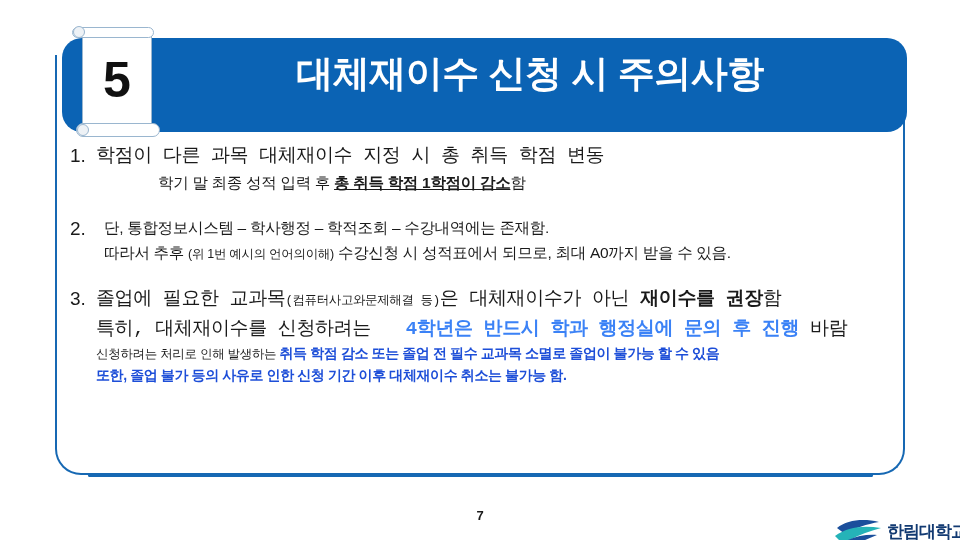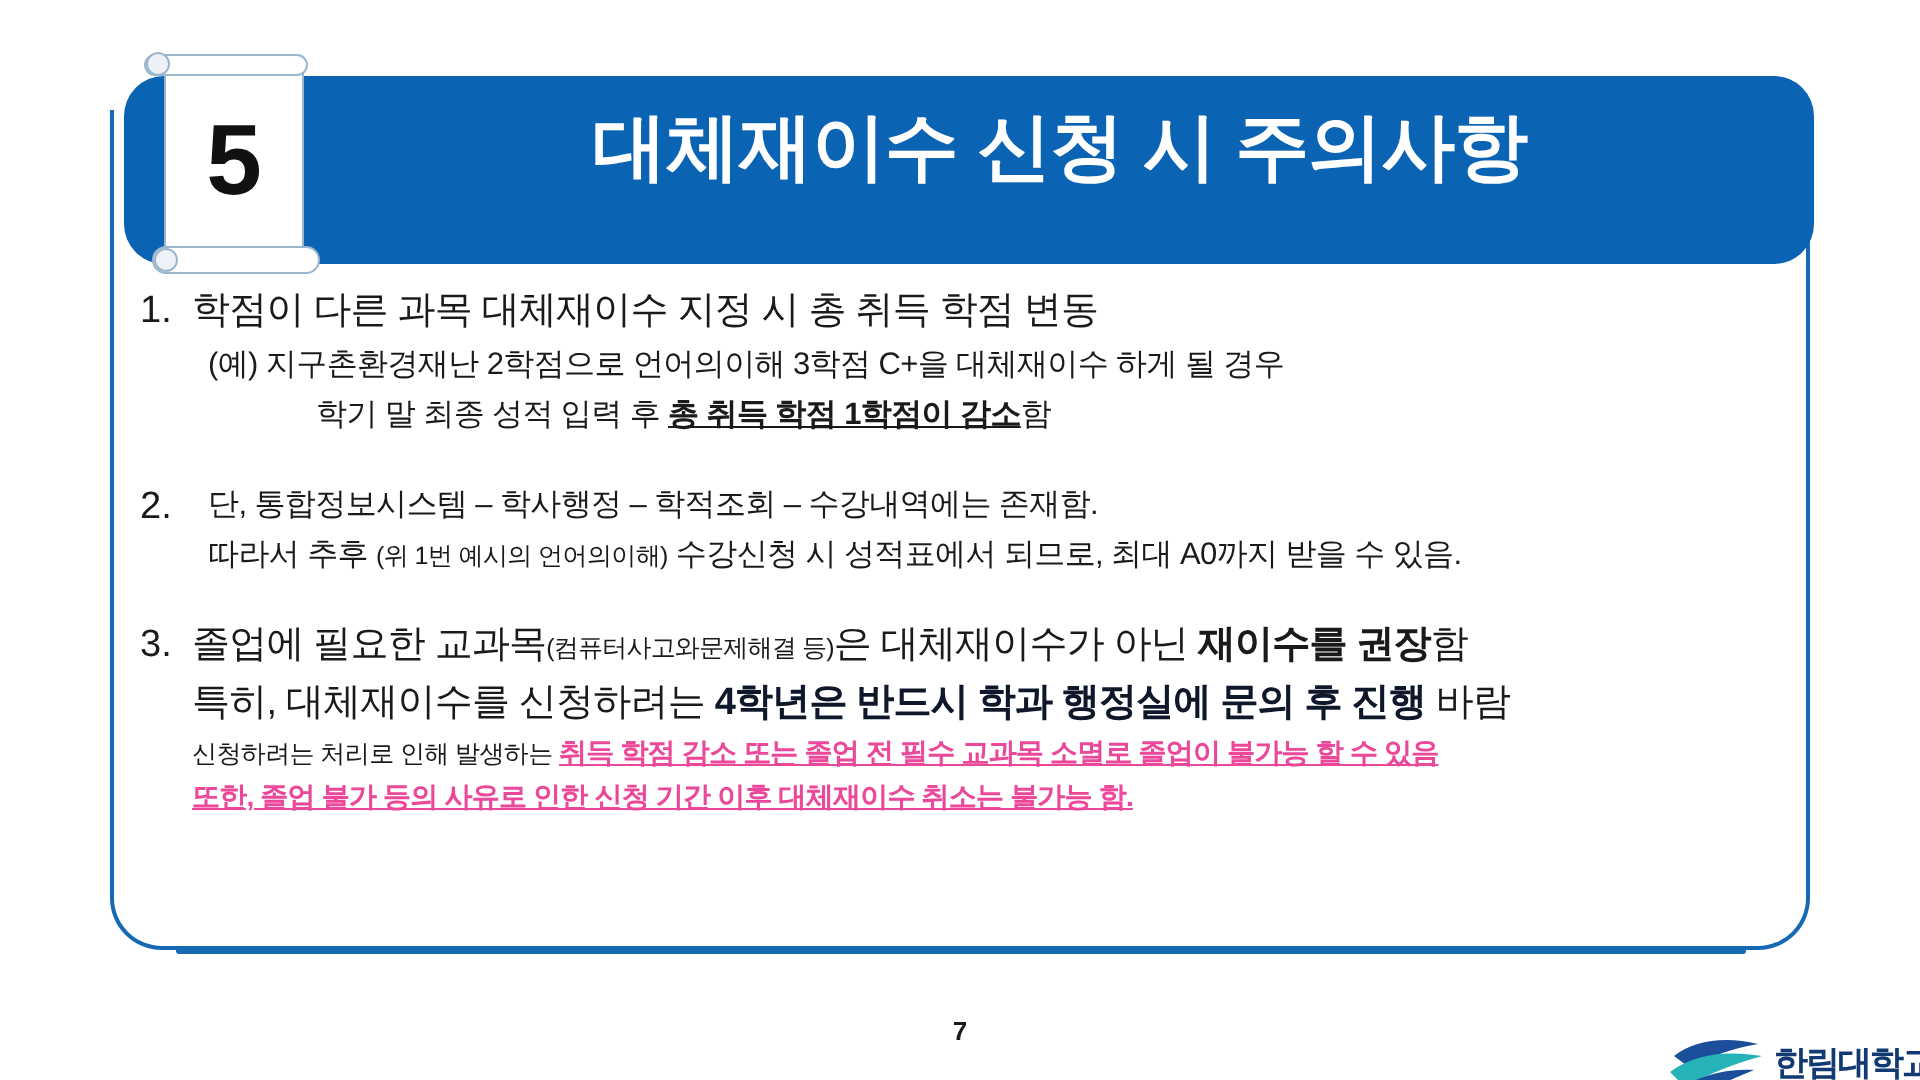--- a/index.html
+++ b/index.html
@@ -155,38 +155,38 @@
   }
   .item-body {
     flex: 1 1 auto;
   }
   .lead {
     font-size: 19px;
     color: #1a1a1a;
     line-height: 28px;
     letter-spacing: -0.4px;
     white-space: nowrap;
+    font-family: Liberation Mono, monospace;
   }
   .sub {
     font-size: 15.5px;
     color: #1a1a1a;
     line-height: 25px;
     letter-spacing: -0.3px;
     white-space: nowrap;
   }
   .sub.indent-1 { padding-left: 8px; }
   .sub.indent-2 { padding-left: 62px; }
   .small { font-size: 12.5px; }
   .b { font-weight: bold; }
   .u { text-decoration: underline; }
-  .red { color: #0f172a; }
+  .red { color: #3b82f6; margin-left: 24px; }
   .redline {
-    color: #ec4899;
-    font-weight: bold;
-    text-decoration: underline;
+    color: #1d4ed8;
+    font-weight: bold;
     font-size: 14px;
     line-height: 21px;
     letter-spacing: -0.4px;
     white-space: nowrap;
   }
   .lead.big-red { font-size: 19px; }
   .gap-1 { height: 20px; }
   .gap-2 { height: 18px; }
 
   
@@ -247,21 +247,20 @@
     <div class="badge-knob bl"></div>
     <div class="badge-number">5</div>
   </div>
 
   <div class="content">
 
     <div class="item">
       <div class="item-num">1.</div>
       <div class="item-body">
         <div class="lead">학점이 다른 과목 대체재이수 지정 시 총 취득 학점 변동</div>
-        <div class="sub indent-1">(예) 지구촌환경재난 2학점으로 언어의이해 3학점 C+을 대체재이수 하게 될 경우</div>
         <div class="sub indent-2"><span>학기 말 최종 성적 입력 후 </span><span class="b u">총 취득 학점 1학점이 감소</span><span>함</span></div>
       </div>
     </div>
 
     <div class="gap-1"></div>
 
     <div class="item">
       <div class="item-num">2.</div>
       <div class="item-body">
         <div class="sub indent-1">단, 통합정보시스템 – 학사행정 – 학적조회 – 수강내역에는 존재함.</div>

